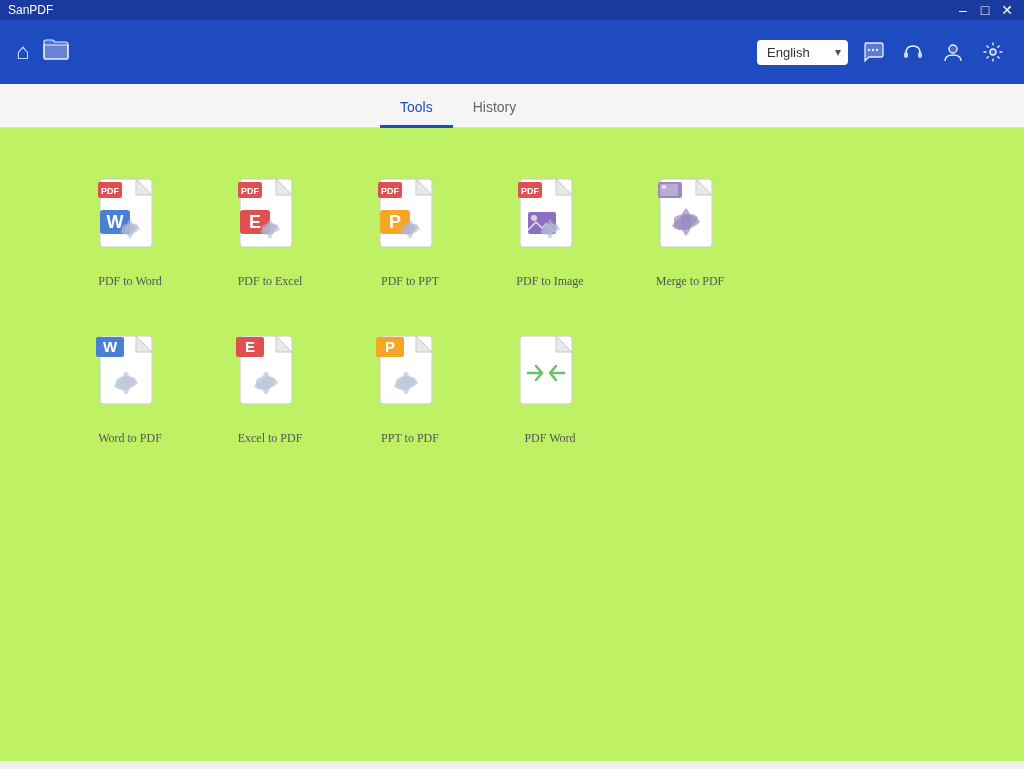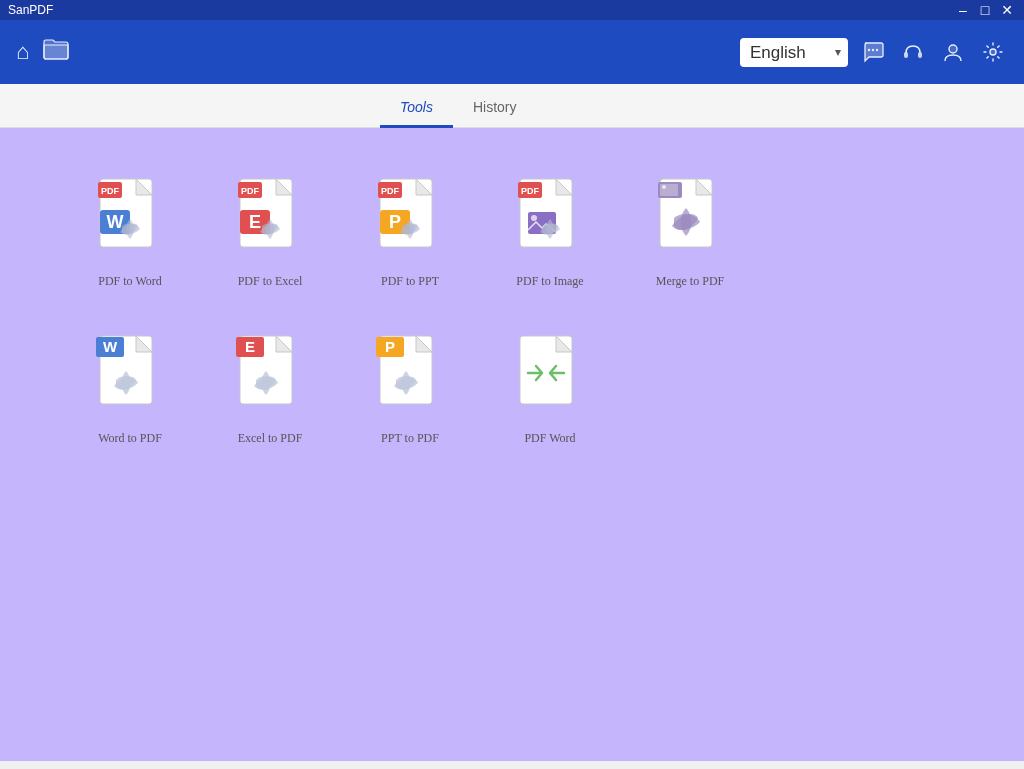--- a/index.html
+++ b/index.html
@@ -57,21 +57,21 @@
     #toolbar-right {
       display: flex;
       align-items: center;
       gap: 10px;
     }
     #lang-select {
       background: white;
       border: none;
       border-radius: 4px;
       padding: 5px 24px 5px 10px;
-      font-size: 17px;
+      font-size: 13px;
       color: #333;
       cursor: pointer;
       appearance: none;
       -webkit-appearance: none;
       position: relative;
     }
     #lang-wrapper {
       position: relative;
       display: inline-block;
     }
@@ -110,26 +110,25 @@
       font-size: 14px;
       color: #666;
       cursor: pointer;
       border-bottom: 3px solid transparent;
       margin-bottom: -1px;
     }
     .tab.active {
       color: #1e4bbf;
       border-bottom: 3px solid #1e4bbf;
       font-weight: 500;
-      font-style: italic;
     }
 
     
     #main {
-      background: #c4b5fd;
+      background: #bef264;
       padding: 30px 60px;
       height: calc(769px - 28px - 64px - 44px);
       overflow-y: auto;
     }
 
     
     .tool-row {
       display: flex;
       gap: 0;
       margin-bottom: 10px;

